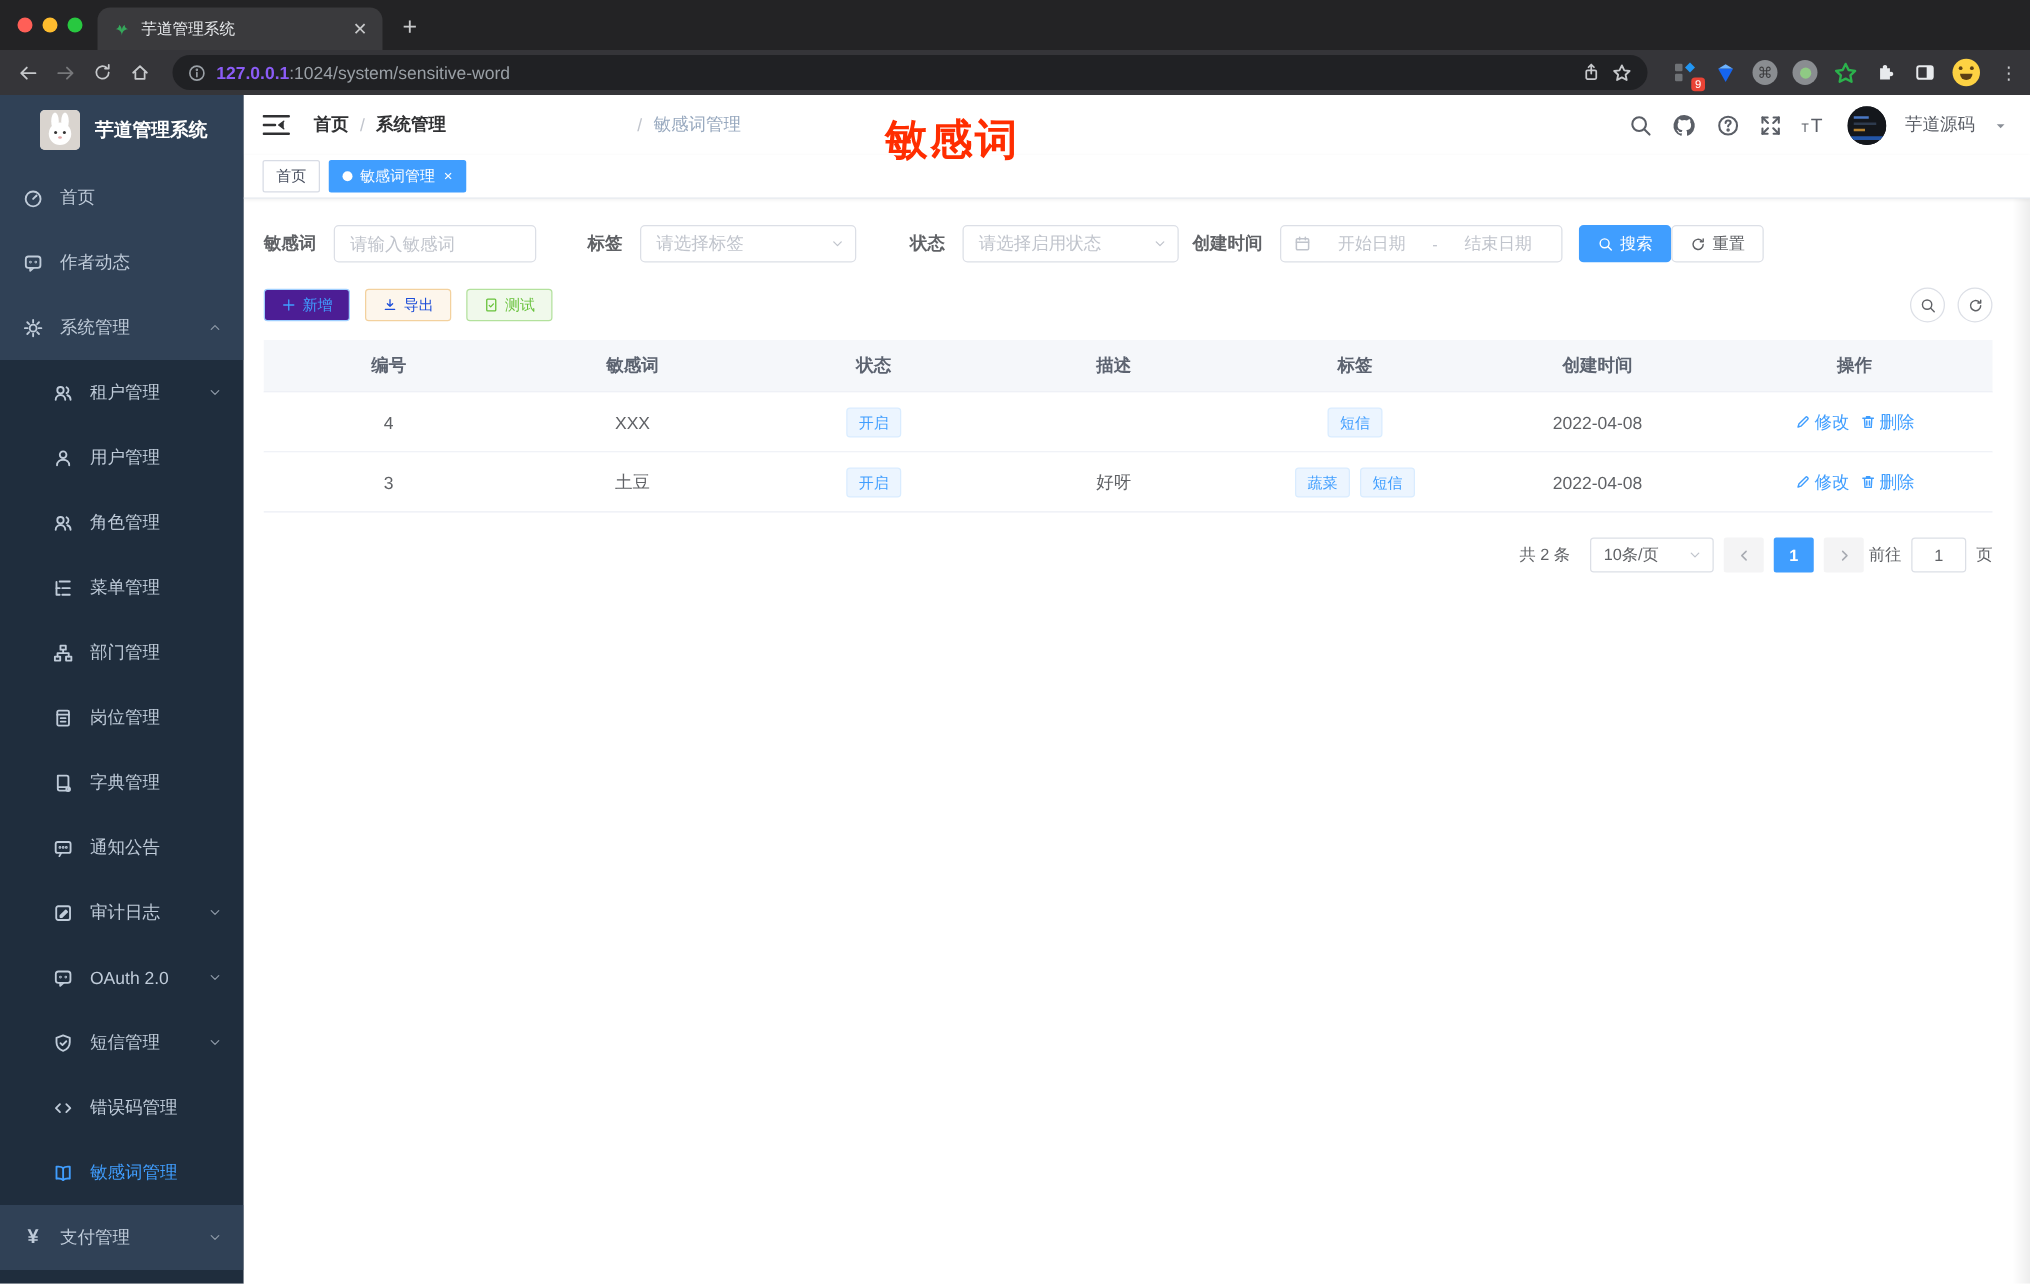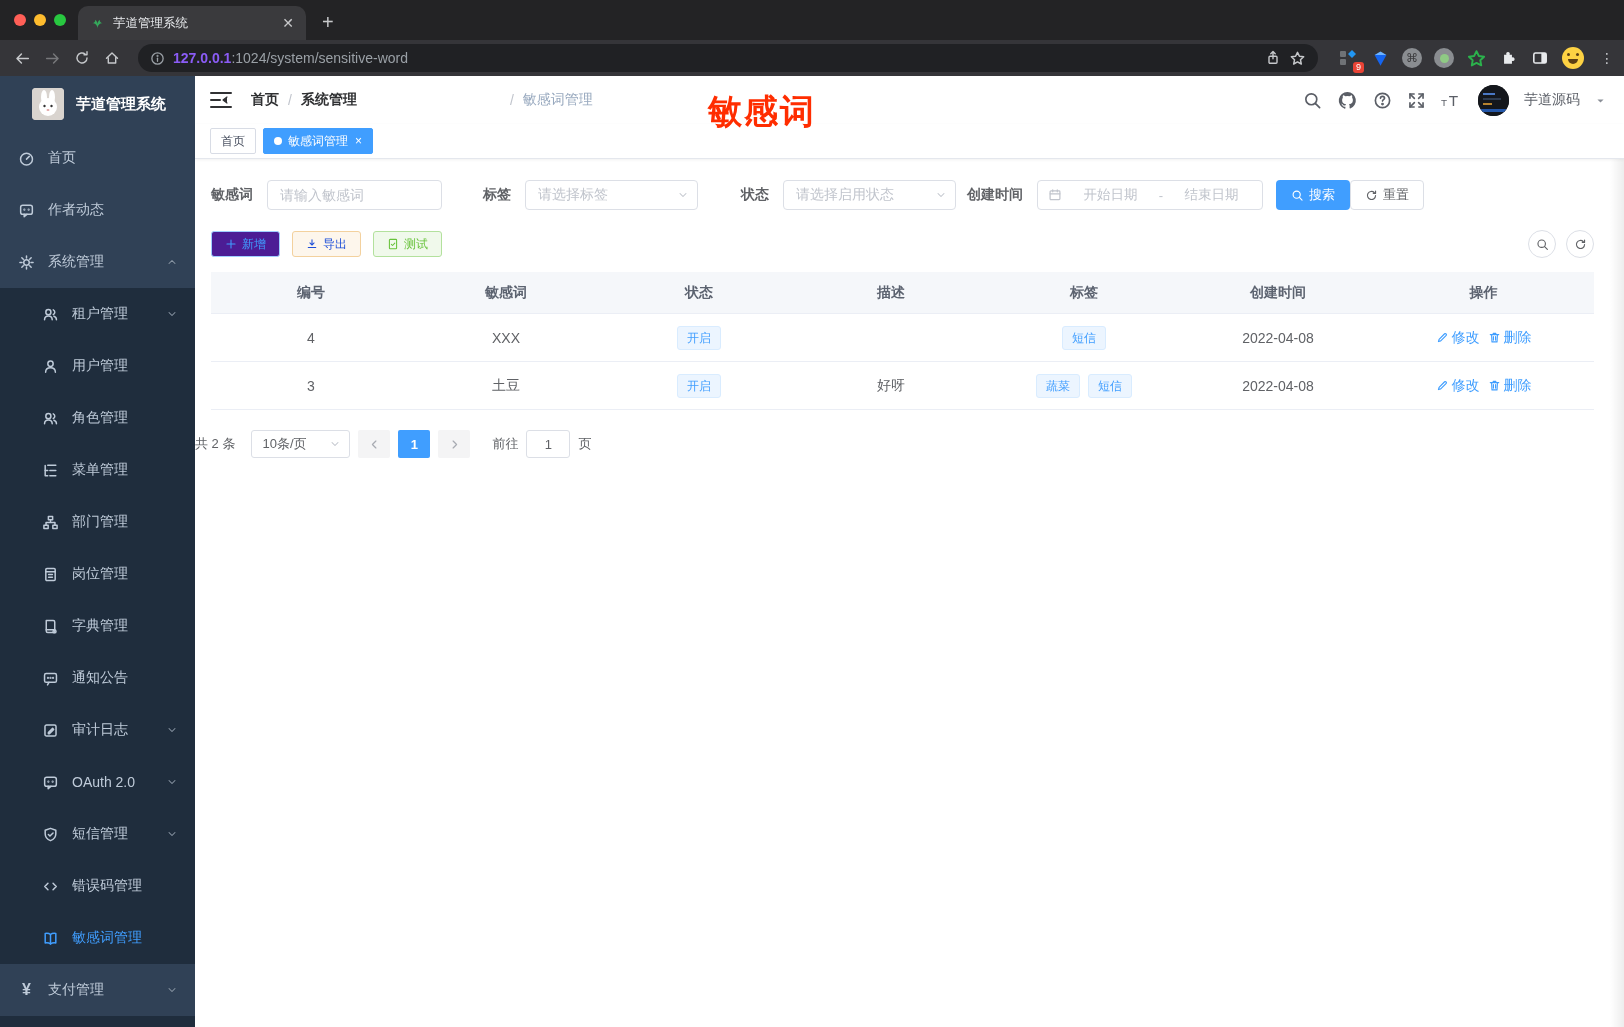--- a/index.html
+++ b/index.html
@@ -78,21 +78,21 @@
   .tv .dot { width:8px; height:8px; border-radius:50%; background:#fff; margin-right:6px; }
   .tv .x { margin-left:7px; font-size:12px; }
 
   
   .filters { display:flex; align-items:center; padding:21px 30px 0 16px; }
   .f-label { font-size:14px; font-weight:700; color:#606266; margin-right:14px; white-space:nowrap; }
   .ctl { height:30px; border:1px solid #dcdfe6; border-radius:4px; background:#fff; display:flex; align-items:center; font-size:14px; }
   .ctl input { border:none; outline:none; width:100%; font-size:14px; color:#606266; font-family:inherit; background:transparent; }
   .ctl input::placeholder { color:#c0c4cc; }
   .ph { color:#c0c4cc; flex:1; }
-  .txt-in { width:175px; padding:0 12px; }
+  .txt-in { width:162px; padding:0 12px; }
   .sel { width:173px; padding:0 8px 0 12px; cursor:pointer; }
   .sel .chev { width:12px; height:12px; color:#c0c4cc; }
   .dates { width:226px; padding:0 10px; gap:8px; }
   .dates .cal { width:14px; height:14px; color:#c0c4cc; flex:none; }
   .dates .ph { text-align:center; font-size:13.5px; }
   .dash { color:#c0c4cc; font-size:13px; }
   .btn { height:30px; border-radius:4px; font-size:13px; display:inline-flex; align-items:center; justify-content:center;
     gap:5px; cursor:pointer; border:1px solid transparent; padding:0 14px; white-space:nowrap; font-family:inherit; }
   .btn .bic { width:13px; height:13px; }
   .btn.primary { background:var(--primary,#409eff); color:#fff; }
@@ -117,31 +117,31 @@
   .trow.head { background:#f5f7fa; border-bottom:1px solid #ebeef5; font-weight:700; color:#5c6370; height:42px; }
   .trow.body { height:48px; background:#fff; }
   .td { text-align:center; padding:0 8px; display:flex; align-items:center; justify-content:center; gap:8px; }
   .c1{width:200px}.c2{width:190px}.c3{width:196px}.c4{width:188px}.c5{width:198px}.c6{width:190px}.c7{width:221px}
   .eltag { height:24px; line-height:22px; padding:0 9px; background:var(--tag_blue_bg,#ecf5ff); border:1px solid #d9ecff;
     color:var(--primary,#409eff); border-radius:3px; font-size:12px; display:inline-block; }
   .oplink { color:var(--primary,#409eff); display:inline-flex; align-items:center; gap:3px; cursor:pointer; font-size:14px; }
   .oplink svg { width:13px; height:13px; }
 
   
-  .pager { display:flex; align-items:center; margin:20px 30px 0 0; font-size:13px; color:#606266; gap:0; }
+  .pager { display:flex; align-items:center; justify-content:flex-end; margin:20px 30px 0 0; font-size:13px; color:#606266; gap:0; }
   .total { margin-right:16px; }
   .psel { width:99px; height:28px; border:1px solid #dcdfe6; border-radius:3px; display:flex; align-items:center;
     padding:0 8px 0 10px; cursor:pointer; color:#606266; }
   .psel .chev { width:12px; height:12px; color:#c0c4cc; margin-left:auto; }
   .pbtn { width:32px; height:28px; border-radius:2px; background:#f4f4f5; color:#a8abb2; display:flex; align-items:center;
     justify-content:center; cursor:pointer; margin-left:8px; }
   .pbtn svg { width:11px; height:11px; }
   .pnum { width:32px; height:28px; border-radius:2px; background:var(--primary,#409eff); color:#fff; font-weight:700;
     display:flex; align-items:center; justify-content:center; margin-left:8px; cursor:pointer; }
-  .goto { margin-left:22px; display:flex; align-items:center; gap:8px; }
+  .goto { margin-left:4px; display:flex; align-items:center; gap:8px; }
   .goto input { width:44px; height:28px; border:1px solid #dcdfe6; border-radius:3px; text-align:center; font-size:13px;
     color:#606266; outline:none; font-family:inherit; }
 </style>
 </head>
 <body>
 
 <div class="tabstrip">
   <div class="lights">
     <span class="light r"></span>
     <span class="light y"></span>

